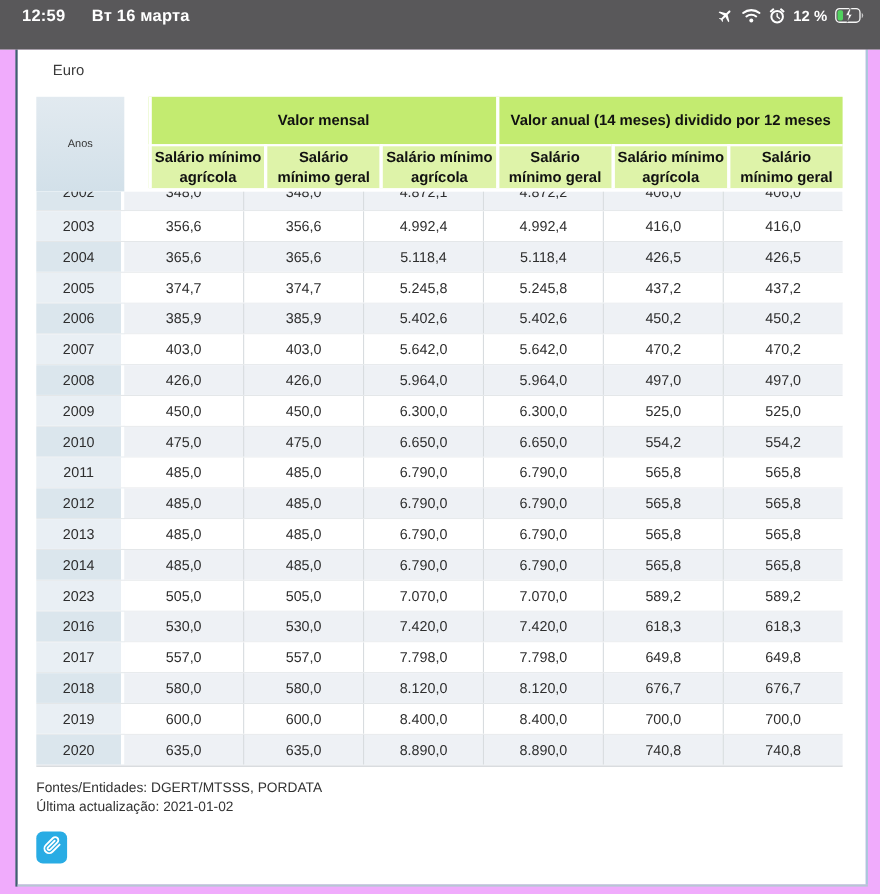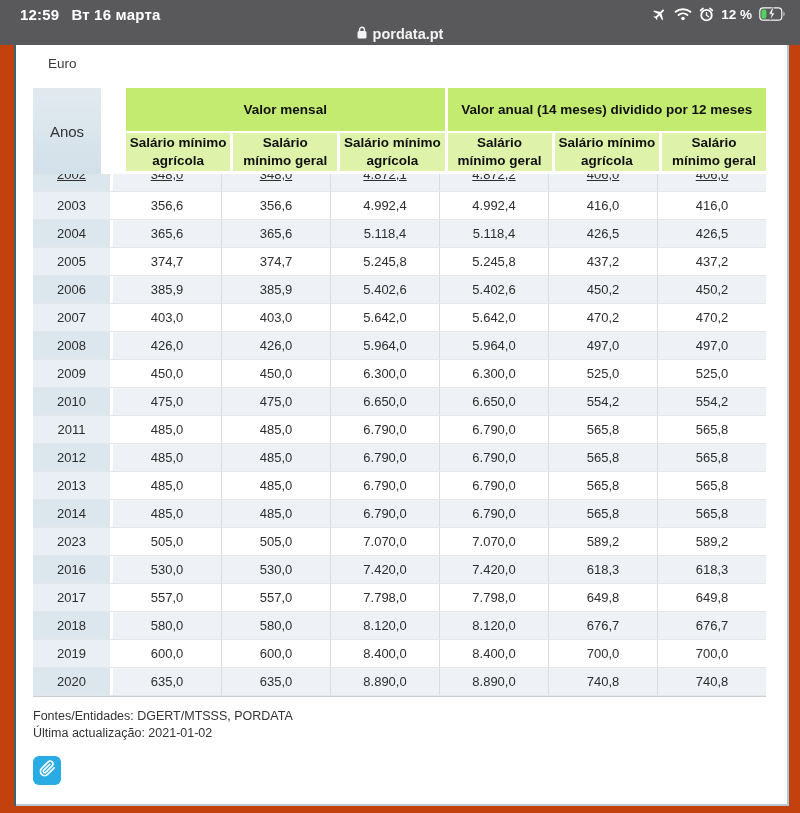--- a/index.html
+++ b/index.html
@@ -4,56 +4,56 @@
 <style>
   * { margin:0; padding:0; box-sizing:border-box; }
   html,body { background:#d5d5d5; }
   body { font-family:"Liberation Sans", sans-serif; }
 
   .screen { position:relative; width:800px; height:813px; background:#eceef0; overflow:hidden; margin:0 auto; }
 
   
   .topbar { position:absolute; top:0; left:0; width:800px; height:45px; background:#59585a; color:#fff; z-index:5; }
   .status-row { display:flex; justify-content:space-between; align-items:center; height:24px; padding:4px 14px 0 20px; }
-  .status-left { display:flex; align-items:baseline; gap:12px; font-size:15px; font-weight:bold; letter-spacing:.2px; }
+  .status-left { display:flex; align-items:baseline; gap:24px; font-size:15px; font-weight:bold; letter-spacing:.2px; }
   .status-right { display:flex; align-items:center; gap:7px; font-size:13.5px; font-weight:600; }
   .status-right svg { display:block; }
   .url-row { display:flex; justify-content:center; align-items:center; gap:6px; height:20px; font-size:14.5px; font-weight:600; color:#f3f3f3; }
 
   
-  .page { position:absolute; top:45px; left:0; width:800px; height:768px; background:#c2410c; }
+  .page { position:absolute; top:45px; left:0; width:800px; height:768px; background:#f0abfc; }
   .left-gutter-line { position:absolute; left:14px; top:0; width:2px; height:761px; background:#3d636e; }
   .content { position:absolute; left:16px; top:0; width:771px; height:759px; background:#fff; }
   .v-scrollbar { position:absolute; left:787px; top:0; width:2px; height:759px; background:#a9c9da; }
   .bottom-border { position:absolute; left:16px; top:759px; width:773px; height:2px; background:#b5c8d4; }
 
   .unit-label { position:absolute; left:32px; top:11px; font-size:13.5px; color:#3a3a3a; }
 
   
   .ptable { position:absolute; left:17px; top:43px; width:733px; font-size:13px; color:#2e2e2e; }
   .cell { display:flex; align-items:center; justify-content:center; text-align:center; }
 
   .thead { display:flex; }
-  .anos-cell { width:68px; height:86px; background:linear-gradient(180deg,#e2eaf0,#d2e0e9); font-size:15px; color:#333; }
+  .anos-cell { width:80px; height:86px; background:linear-gradient(180deg,#e2eaf0,#d2e0e9); font-size:10px; color:#333; }
   .thead-right { flex:1; display:flex; flex-direction:column;margin-left:22px; }
   .group-row { display:flex; height:43px; }
   .group-cell { flex:1; background:#c3eb70; font-weight:bold; font-size:13.5px; color:#111; border-left:3px solid #fff; padding:0 6px; line-height:1.3; }
   .sub-row { display:flex; height:40px; }
   .sub-cell { flex:1; background:#def3a9; font-weight:bold; font-size:13.5px; color:#111; border-left:3px solid #fff; border-top:2px solid #fff; white-space:pre-line; line-height:1.3; }
 
   .tbody { border-bottom:1px solid #c9ced2; }
   .trow { display:flex; height:28px; border-bottom:1px solid #e4e7e9; }
   .trow .c-year { width:80px; border-right:3px solid #fff; }
   .trow .c-data { flex:1; border-left:1px solid #d8dcdf; }
   .trow .c-year + .c-data { border-left:none; }
   .trow.odd  .c-year { background:#e9eff4; }
   .trow.even .c-year { background:#dbe6ed; }
   .trow.odd  .c-data { background:#ffffff; }
   .trow.even .c-data { background:#eef1f5; }
-  .trow.clipped { height:18px; overflow:hidden;text-decoration:underline; }
+  .trow.clipped { height:18px; overflow:hidden; }
   .trow.clipped .cell { align-items:flex-start; overflow:hidden; }
   .trow.clipped .cell span { display:block; line-height:28px; margin-top:-13px; }
 
   
   .footer { position:absolute; left:17px; top:663px; font-size:12.5px; color:#333; line-height:16.5px; }
   .attach-btn { position:absolute; left:17px; top:711px; width:28px; height:29px; border-radius:6px; background:#29ace4; display:flex; align-items:center; justify-content:center; cursor:pointer; }
 </style>
 </head>
 <body>
 
@@ -91,29 +91,20 @@
         <span>
           <svg width="27" height="14" viewBox="0 0 27 14">
             <rect x="0.8" y="0.8" width="22" height="12.4" rx="3.5" fill="none" stroke="rgba(255,255,255,.95)" stroke-width="1.2"></rect>
             <rect x="2.4" y="2.4" width="5" height="9.2" rx="1.6" fill="#50d35e"></rect>
             <path d="M24.4 4.5 a3 3 0 0 1 0 5 z" fill="rgba(255,255,255,.65)"></path>
             <path d="M13.2 0.8 L9.8 7.2 h2.6 L11.2 13.2 L15.8 6 h-2.7 L14.6 0.8 z" fill="#fff" stroke="#59585a" stroke-width="0.7"></path>
           </svg>
         </span>
       </div>
     </div>
-    <div class="url-row">
-      <span>
-        <svg width="10" height="13" viewBox="0 0 10 13">
-            <rect x="0.5" y="5" width="9" height="7.5" rx="1.6" fill="#f3f3f3"></rect>
-            <path d="M2.6 5.4 V3.6 a2.4 2.4 0 0 1 4.8 0 V5.4" fill="none" stroke="#f3f3f3" stroke-width="1.4"></path>
-          </svg>
-      </span>
-      <span>pordata.pt</span>
-    </div>
   </div>
 
   <div class="page">
     <div class="content">
 
       <div class="unit-label">Euro</div>
 
       <div class="ptable">
         <div class="thead">
           <div class="cell anos-cell">Anos</div>

